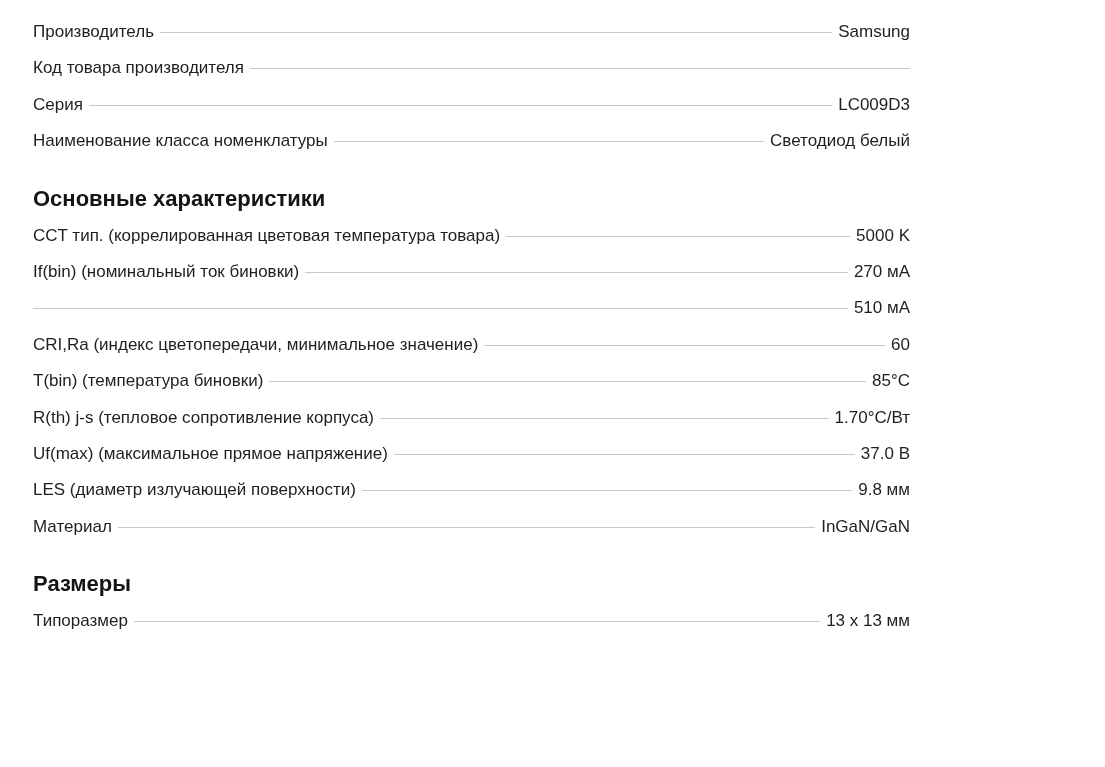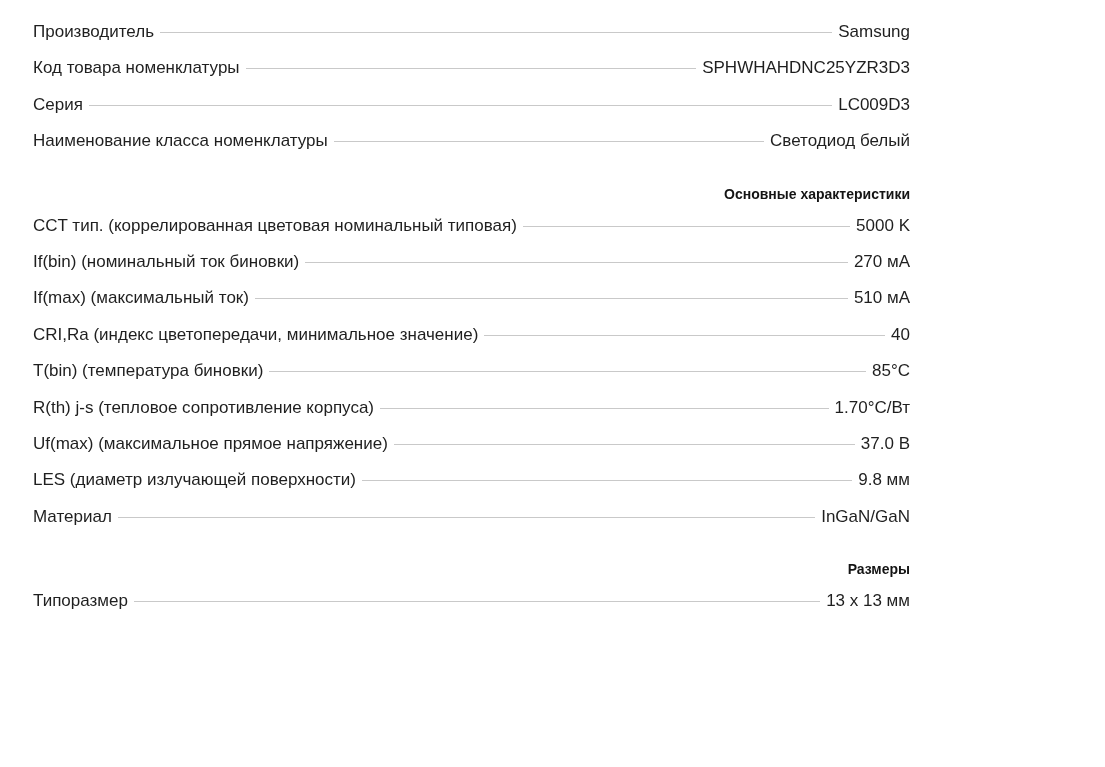--- a/index.html
+++ b/index.html
@@ -39,78 +39,75 @@
     height: 1px;
     transform: translateY(-4px);
     border-bottom: 1px solid #c9c9c9;
   }
   .spec-value {
     white-space: nowrap;
     padding-left: 6px;
     text-align: center;
   }
   .section-title {
-    font-size: 14px;
+    font-size: 22px;
     font-weight: bold;
     color: #141414;
     padding: 26px 0 6px 0;
-    text-align: right;
   }
   .section-title.first {
     padding-top: 26px;
   }
 </style>
 </head>
 <body>
 
 <div class="sheet">
   <div id="intro-list">
       <div class="spec-row">
         <span class="spec-label">Производитель</span>
         <span class="spec-leader"></span>
         <span class="spec-value">Samsung</span>
       </div>
       <div class="spec-row">
-        <span class="spec-label">Код товара номенклатуры</span>
+        <span class="spec-label">Код товара производителя</span>
         <span class="spec-leader"></span>
-        <span class="spec-value">SPHWHAHDNC25YZR3D3</span>
       </div>
       <div class="spec-row">
         <span class="spec-label">Серия</span>
         <span class="spec-leader"></span>
         <span class="spec-value">LC009D3</span>
       </div>
       <div class="spec-row">
         <span class="spec-label">Наименование класса номенклатуры</span>
         <span class="spec-leader"></span>
         <span class="spec-value">Светодиод белый</span>
       </div>
     </div>
   <div id="sections">
       <div>
         <div class="section-title first">Основные характеристики</div>
         <div class="spec-row">
-          <span class="spec-label">CCT тип. (коррелированная цветовая номинальный типовая)</span>
+          <span class="spec-label">CCT тип. (коррелированная цветовая температура товара)</span>
           <span class="spec-leader"></span>
           <span class="spec-value">5000 K</span>
         </div>
         <div class="spec-row">
           <span class="spec-label">If(bin) (номинальный ток биновки)</span>
           <span class="spec-leader"></span>
           <span class="spec-value">270 мА</span>
         </div>
         <div class="spec-row">
-          <span class="spec-label">If(max) (максимальный ток)</span>
           <span class="spec-leader"></span>
           <span class="spec-value">510 мА</span>
         </div>
         <div class="spec-row">
           <span class="spec-label">CRI,Ra (индекс цветопередачи, минимальное значение)</span>
           <span class="spec-leader"></span>
-          <span class="spec-value">40</span>
+          <span class="spec-value">60</span>
         </div>
         <div class="spec-row">
           <span class="spec-label">T(bin) (температура биновки)</span>
           <span class="spec-leader"></span>
           <span class="spec-value">85°C</span>
         </div>
         <div class="spec-row">
           <span class="spec-label">R(th) j-s (тепловое сопротивление корпуса)</span>
           <span class="spec-leader"></span>
           <span class="spec-value">1.70°C/Вт</span>

